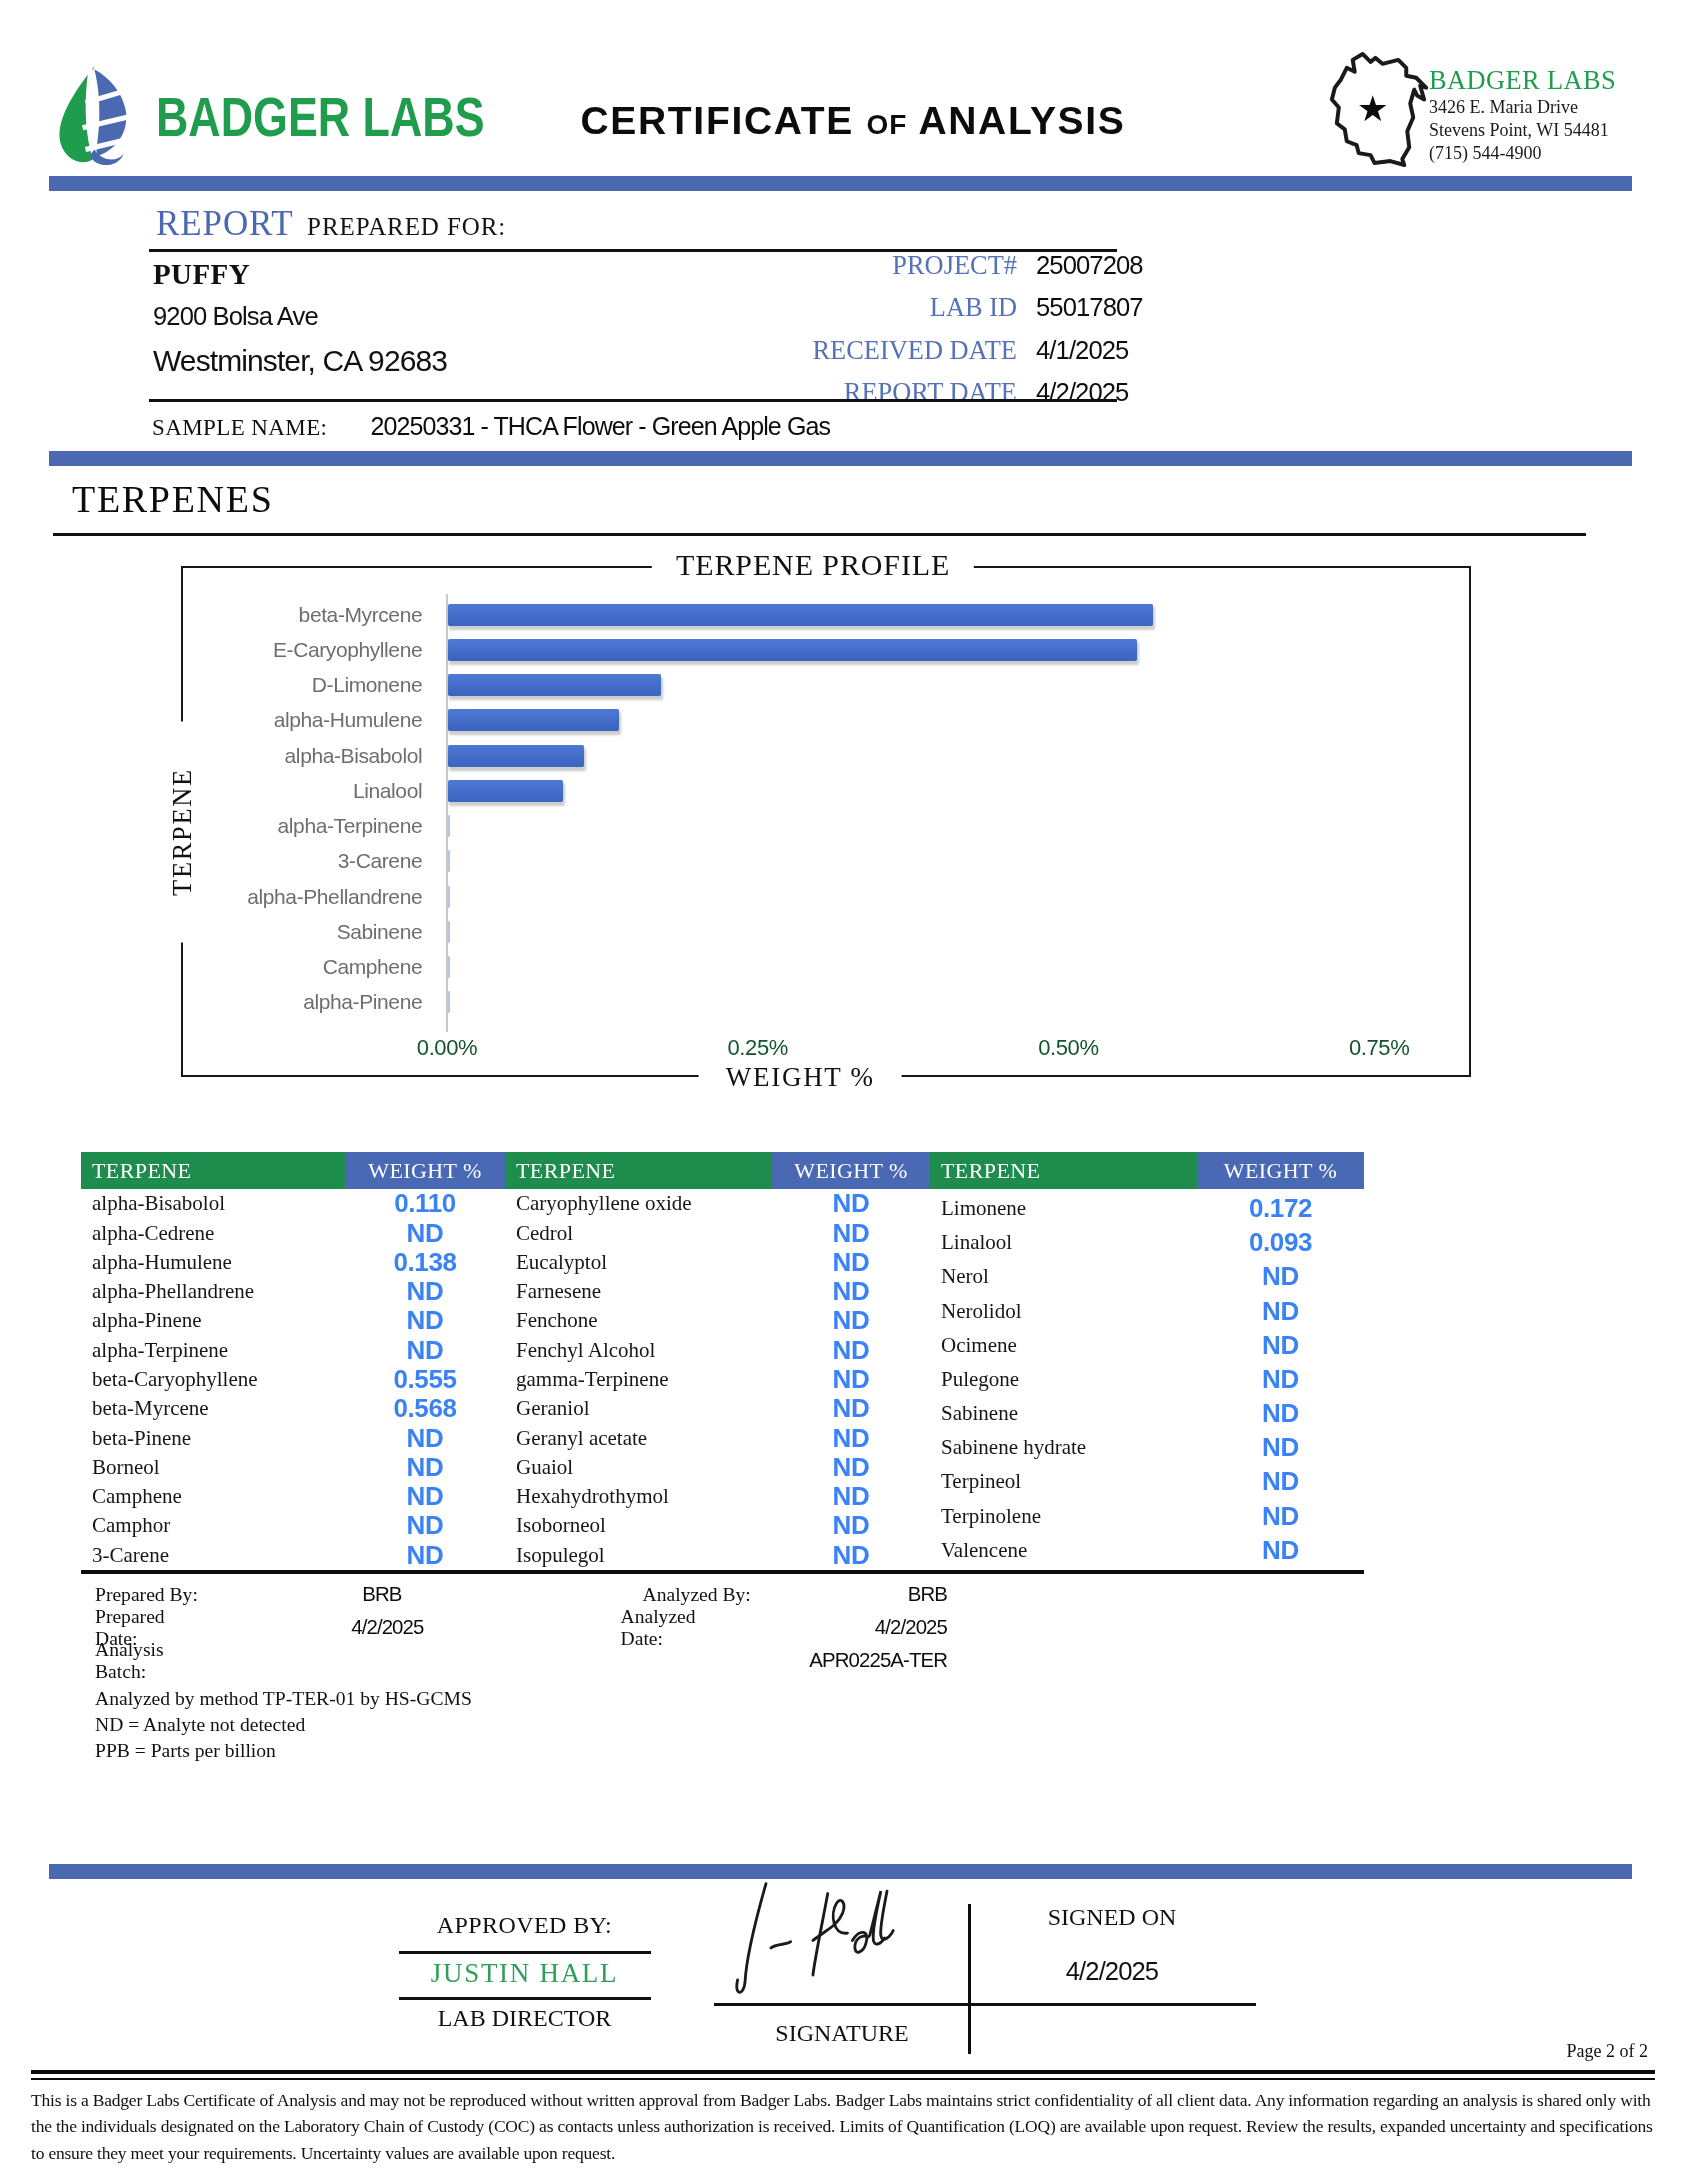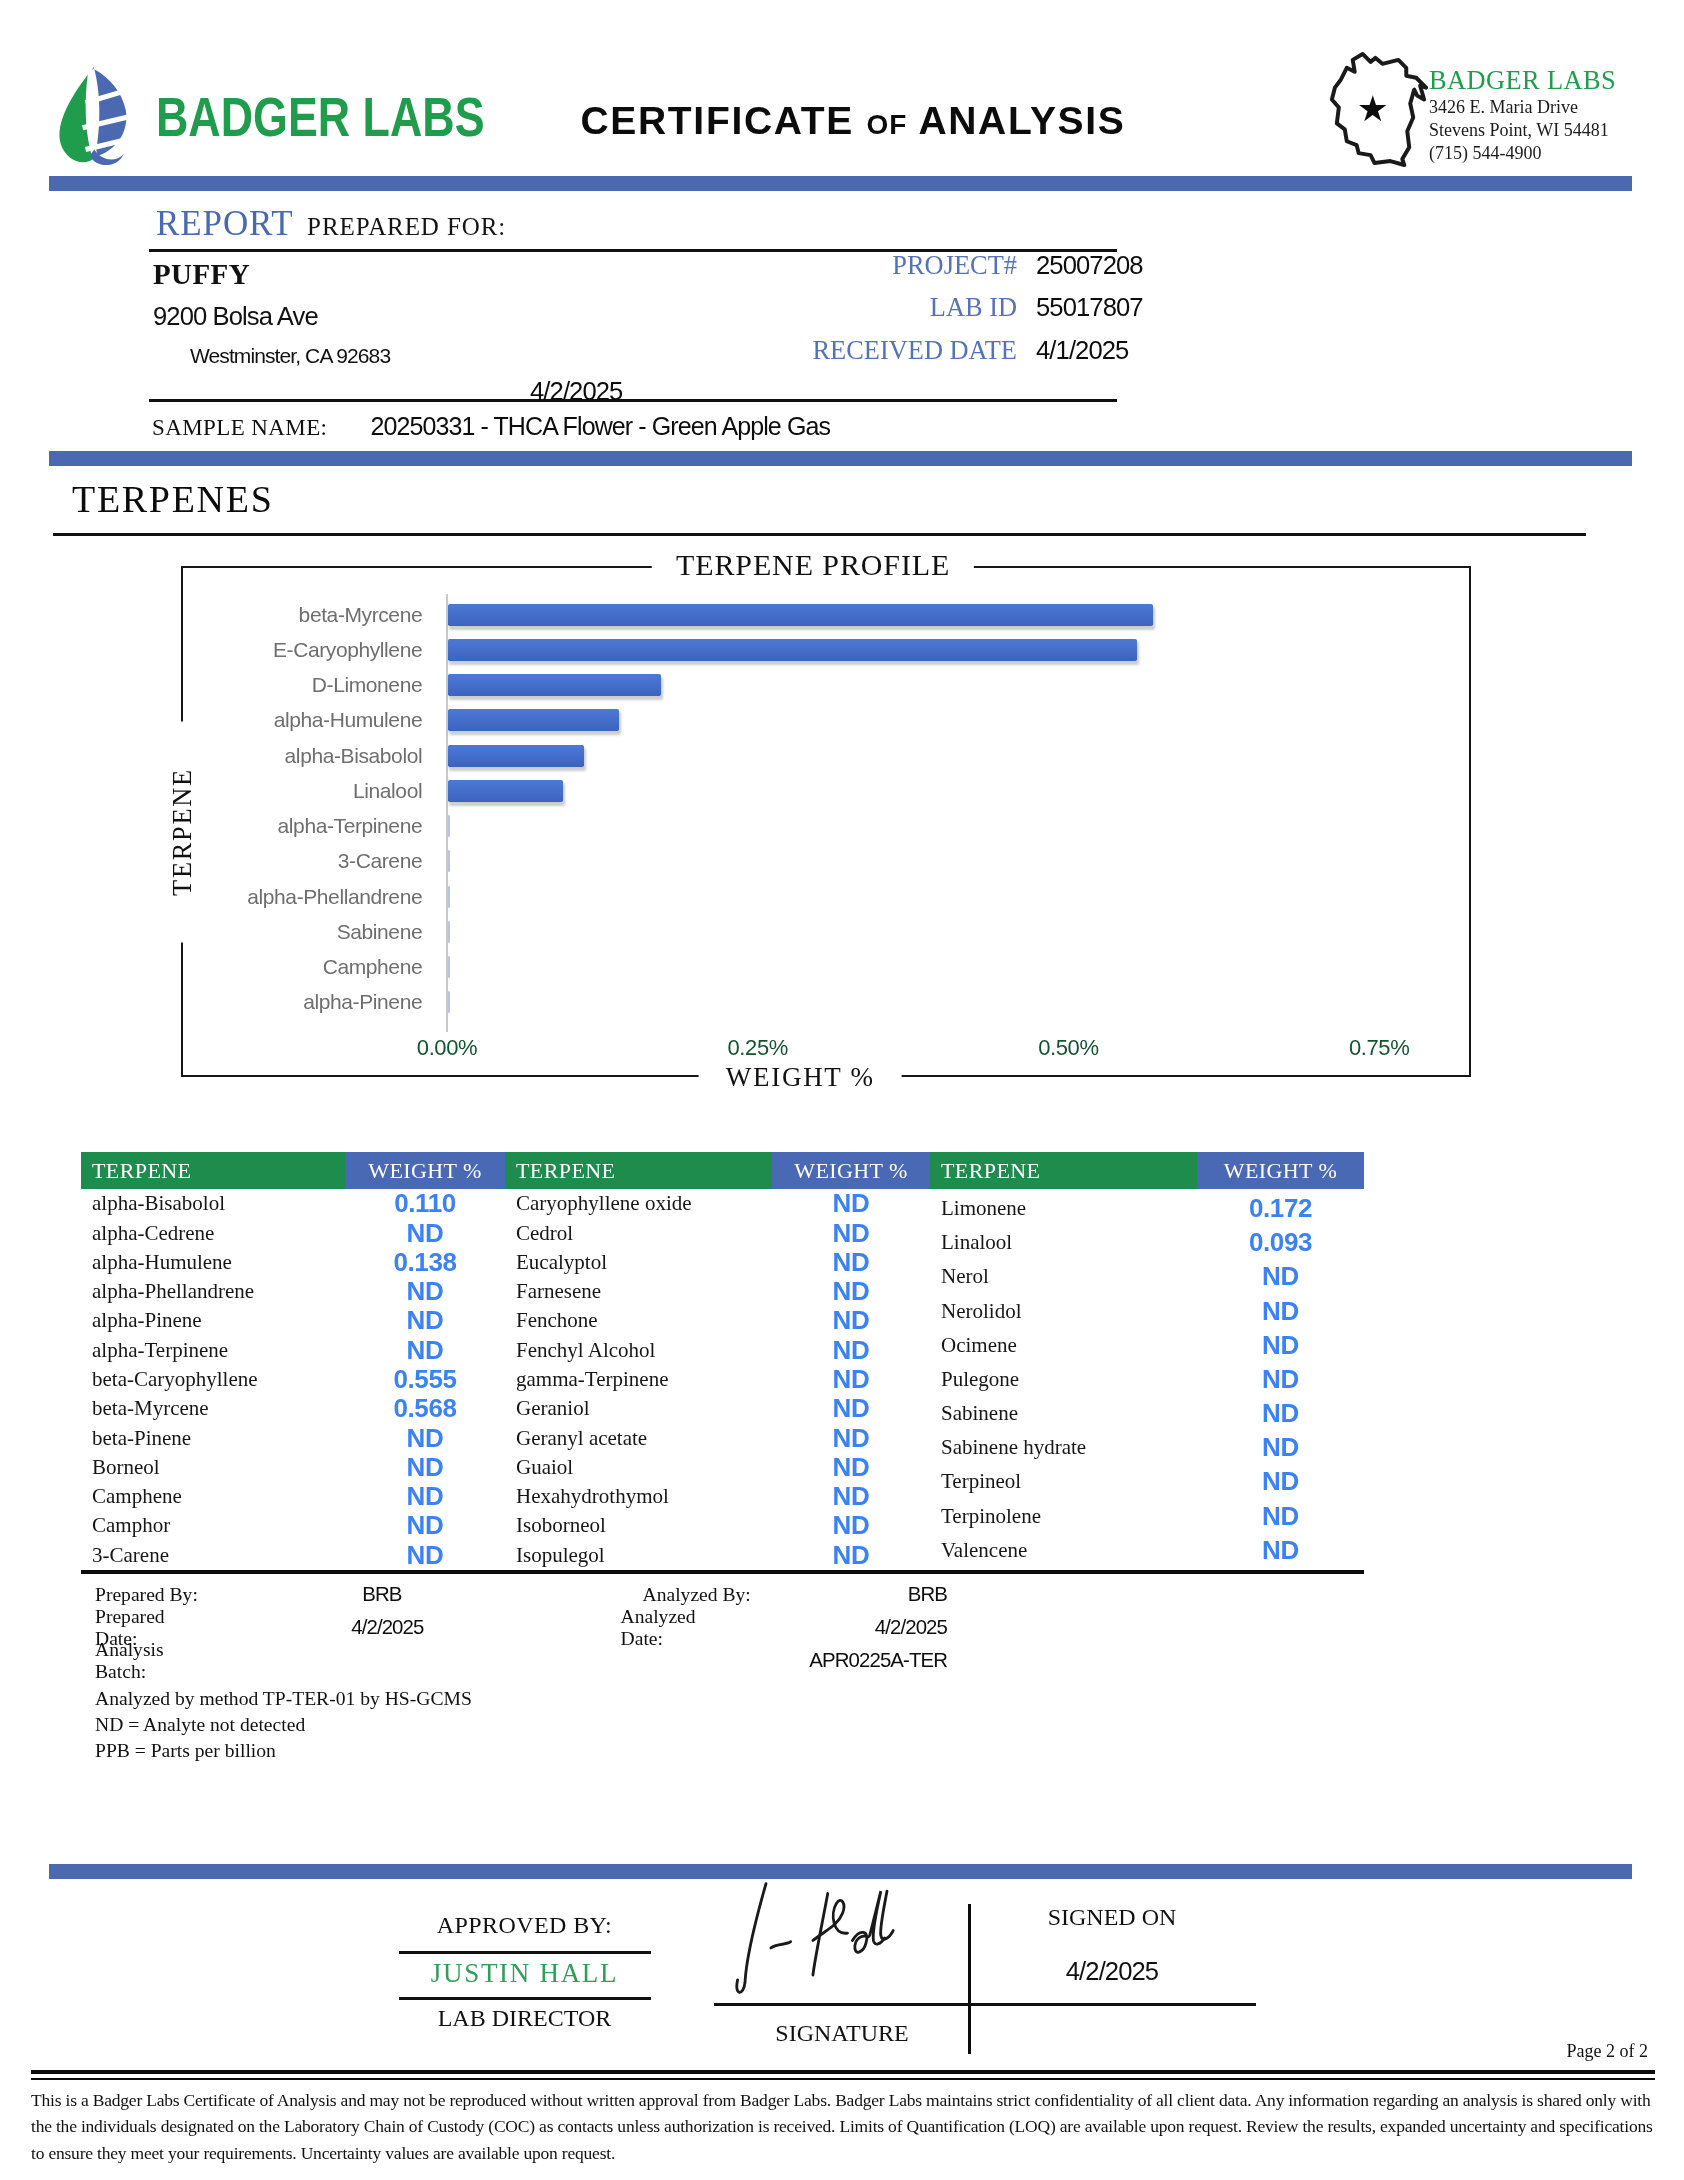--- a/index.html
+++ b/index.html
@@ -30,21 +30,21 @@
 
   
   .report-head { left:149px; top:204px; display:flex; align-items:baseline; gap:13.6px;margin-left:7px; }
   .report-word { font-size:35px; color:#4a69b0; letter-spacing:0.9px; }
   .prepared-word { font-size:25px; color:#141414; letter-spacing:0.9px; }
   .hline { background:#101010; height:3.4px; }
   .line1 { left:149px; top:249px; width:968px; }
   .line2 { left:149px; top:399px; width:968px; }
   .client-name { left:153px; top:258px; font-weight:700; font-size:29px; letter-spacing:0.4px; }
   .client-addr1 { left:153px; top:302px; font-size:25.6px; }
-  .client-addr2 { left:153px; top:344px; font-size:21px;margin-left:37px; }
+  .client-addr2 { left:153px; top:344px; font-size:30px; }
   .meta-row { left:511px; width:660px; display:flex; align-items:baseline; }
   .meta-row .ml { flex:1; text-align:right; color:#5572b8; font-size:26.4px; }
   .meta-row .mv { width:135px; margin-left:19px; font-size:25.6px; color:#0d0d0d; }
   .m0{top:250px;} .m1{top:292px;} .m2{top:335px;} .m3{top:377px;}
   .sample-row { left:152px; top:412px; display:flex; align-items:baseline; }
   .sample-label { font-size:23px; letter-spacing:0.4px; }
   .sample-value { font-size:25px; margin-left:43px; color:#0d0d0d; }
 
   
   .terp-head { left:72px; top:477px; font-size:38px; letter-spacing:1.7px; color:#0c0c0c; }
@@ -176,20 +176,21 @@
   </div>
   <div class="abs meta-row m1">
     <span class="ml">LAB ID</span>
     <span class="mv ns">55017807</span>
   </div>
   <div class="abs meta-row m2">
     <span class="ml">RECEIVED DATE</span>
     <span class="mv ns">4/1/2025</span>
   </div>
   <div class="abs meta-row m3">
+    <span class="ml">REPORT DATE</span>
     <span class="mv ns">4/2/2025</span>
   </div>
 
   <div class="abs hline line2"></div>
   <div class="abs sample-row">
     <span class="sample-label">SAMPLE NAME:</span>
     <span class="sample-value ns">20250331 - THCA Flower - Green Apple Gas</span>
   </div>
 
   <div class="abs blue-bar bar2"></div>

